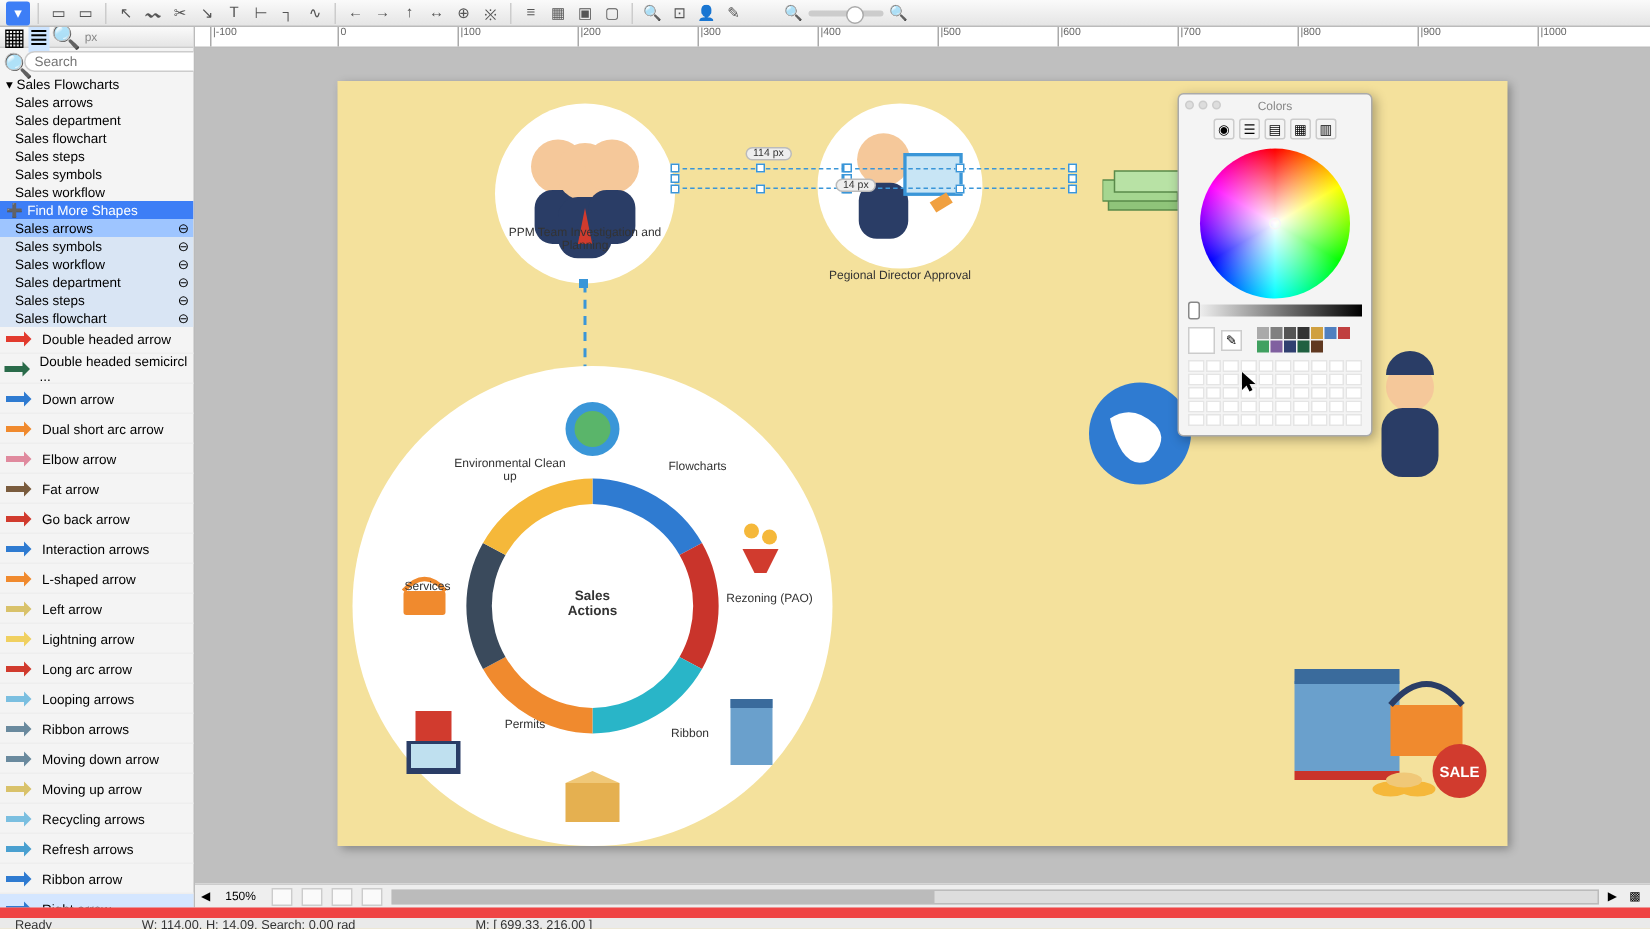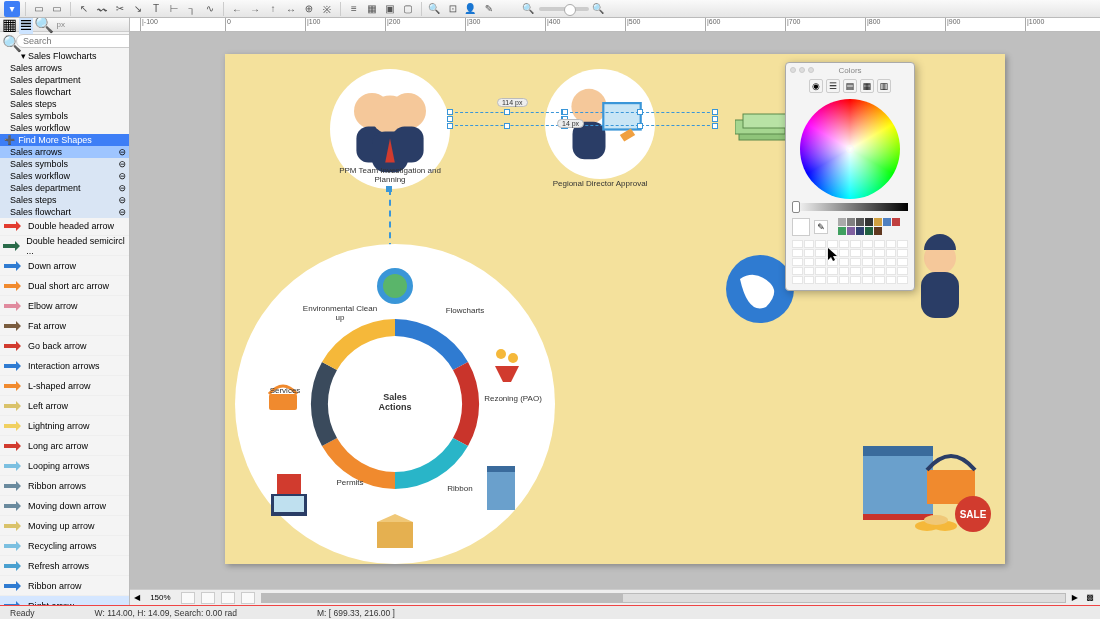--- a/index.html
+++ b/index.html
@@ -18,21 +18,21 @@
 .ruler-h span { position:absolute; border-left:1px solid #aaa; height:14px; padding-left:1px; }
 
 
 .left-panel { position:absolute; left:0; top:18px; bottom:14px; width:130px; background:#f4f4f4; border-right:1px solid #bbb; overflow:hidden; }
 .search-row { padding:2px; height:18px; display:flex; align-items: center; }
 .search-row .magnifier { width:14px; height:14px; display:inline-block; }
 .search-row input { flex:1; height:14px; font-size:9px; border:1px solid #ccc; border-radius:7px; padding:0 6px; background:#fff; }
 
 .tree { font-size:9px; }
 .tree .node { padding:1px 2px 1px 10px; white-space:nowrap; cursor:default; }
-.tree .node.root { padding-left:4px;margin-left:17px; }
+.tree .node.root { padding-left:4px; }
 .tree .node.find-more { background:#3d7ef6; color:#fff; display:flex; align-items:center; gap:3px; padding-left:4px; }
 .tree .node.cat { background:#d9e5f4; display:flex; justify-content:space-between; padding-right:3px; }
 
 .shape-list { position:absolute; top:198px; bottom:0; left:0; right:0; overflow-y:auto; }
 .shape-row { display:flex; align-items:center; height:20px; border-bottom:1px solid #eee; font-size:9px; padding-right:2px; }
 .shape-row .thumb { width:24px; height:18px; display:flex; align-items:center; justify-content:center; margin-right:4px; }
 .shape-row .thumb svg { width:20px; height:14px; }
 .shape-row.sel { background:#d4e6ff; }
 
 
@@ -66,21 +66,21 @@
 .swatch-row .sw { width:8px; height:8px; }
 .empty-grid { margin:2px 6px 6px; display:grid; grid-template-columns:repeat(10,1fr); gap:1px; }
 .empty-grid .cell { height:8px; background:#fff; border:1px solid #e5e5e5; }
 .big-sw { width:18px; height:18px; background:#fff; border:1px solid #ccc; margin-left:6px; }
 .dropper { width:14px; height:14px; border:1px solid #ccc; background:#fff; display:flex; align-items:center; justify-content:center; font-size:9px; }
 
 
 .hscroll { position:absolute; left:130px; right:0; bottom:14px; height:16px; background:#eee; border-top:1px solid #ccc; display:flex; align-items:center; font-size:8px; gap:6px; padding:0 4px; }
 .hscroll .zoom-pct { padding:0 4px; }
 .hscroll .mini-btn { width:14px; height:12px; border:1px solid #ccc; background:#fafafa; }
-.status { position:absolute; left:0; right:0; bottom:0; height:14px; background:#eaeaea; border-top:1px solid #ef4444; font-size:8.5px; color:#333; display:flex; align-items:center; }
+.status { position:absolute; left:0; right:0; bottom:0; height:14px; background:#eaeaea; border-top:7px solid #ef4444; font-size:8.5px; color:#333; display:flex; align-items:center; }
 .status span { padding:0 10px; }
 
 .connector { position:absolute; border-left:2px dashed #3a96d8; }
 .conn-handle { position:absolute; width:6px; height:6px; background:#3a96d8; }
 
 .cursor-arrow { position:absolute; width:10px; height:14px; }
 </style>
 </head>
 <body>
 
@@ -355,21 +355,21 @@
       <svg viewBox="0 0 100 100" style="width:100%;height:100%">
         <circle cx="35" cy="35" r="15" fill="#f5c89a"></circle>
           <rect x="22" y="48" width="26" height="30" rx="10" fill="#2a3d66"></rect>
         <circle cx="50" cy="38" r="16" fill="#f5c89a"></circle>
           <rect x="35" y="52" width="30" height="34" rx="11" fill="#2a3d66"></rect>
         <circle cx="65" cy="35" r="15" fill="#f5c89a"></circle>
           <rect x="52" y="48" width="26" height="30" rx="10" fill="#2a3d66"></rect>
         <path d="M50 58 l-4 20 h8 z" fill="#d13b2e"></path>
       </svg>
     </div>
-    <div class="label" style="left:108px;top:112px;width:114px">PPM Team Investigation
+    <div class="label" style="left:108px;top:96px;width:114px">PPM Team Investigation
 and Planning</div>
 
     <div class="circle-bg" style="left:320px;top:15px;width:110px;height:110px">
       <svg viewBox="0 0 100 100" style="width:100%;height:100%">
         <circle cx="40" cy="34" r="16" fill="#f5c89a"></circle>
           <rect x="25" y="48" width="30" height="34" rx="11" fill="#2a3d66"></rect>
         <rect x="52" y="30" width="36" height="26" fill="#3a96d8"></rect>
           <rect x="54" y="32" width="32" height="22" fill="#c8e5f5"></rect>
         <path d="M68 60 l10 -6 l4 6 l-10 6 z" fill="#f0a040"></path>
       </svg>

